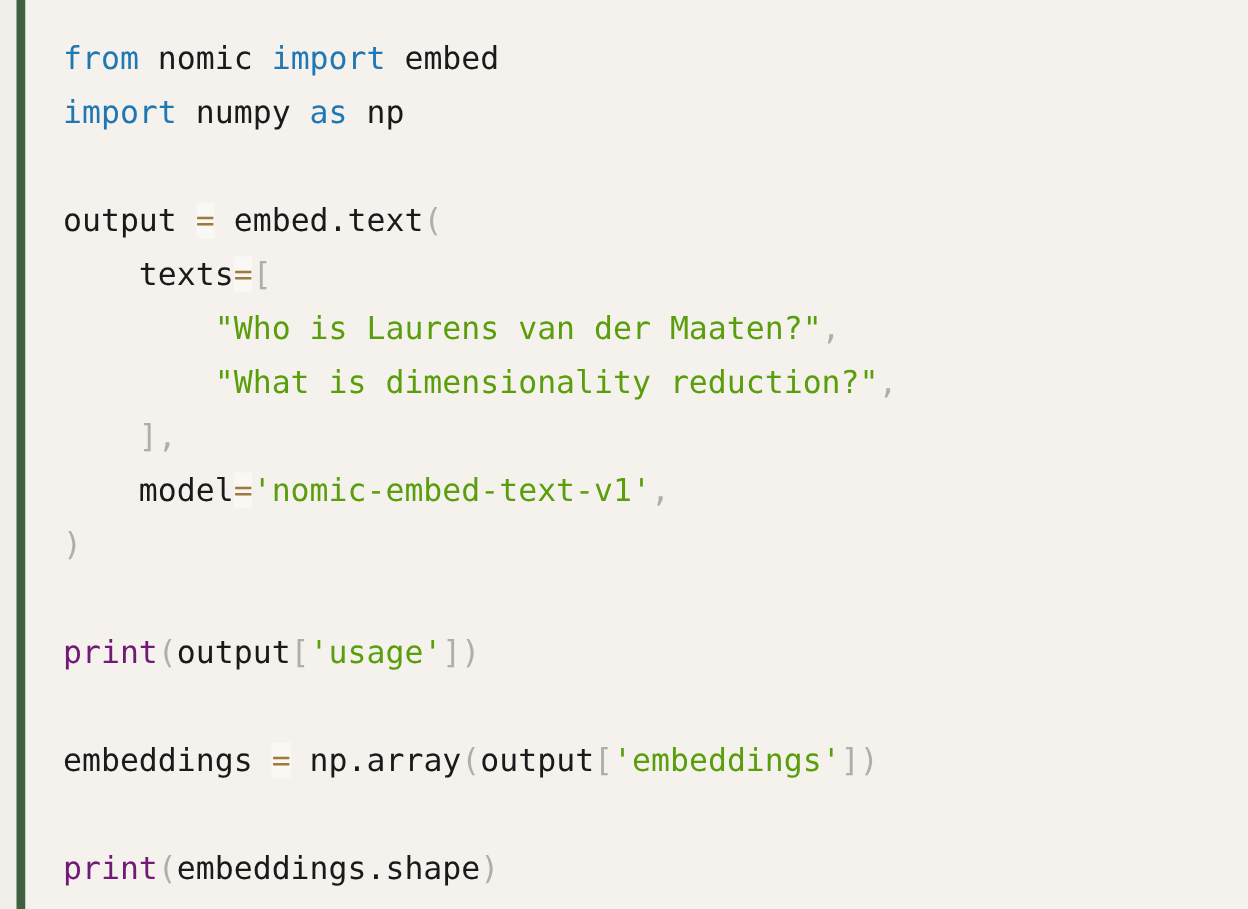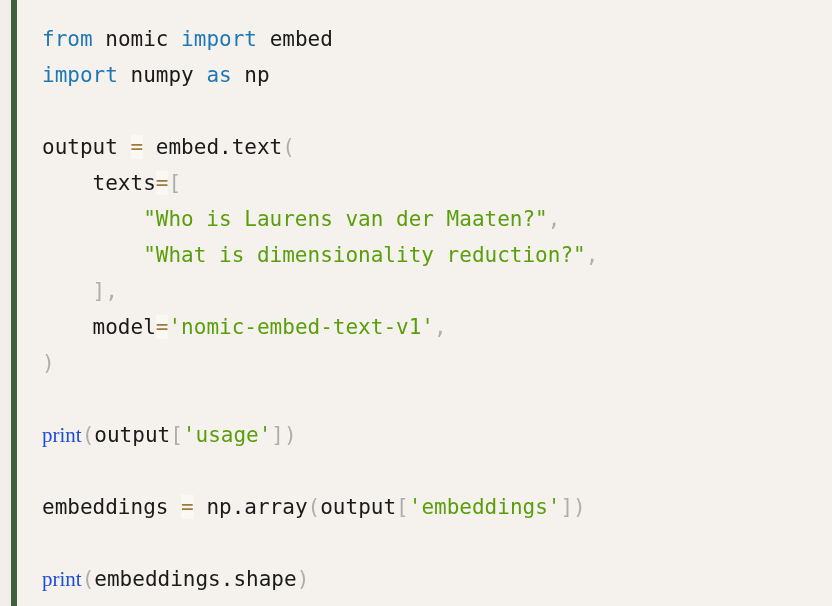--- a/index.html
+++ b/index.html
@@ -65,21 +65,21 @@
   }
 
   .code-line {
     height: 36px;
     white-space: pre;
     color: #1a1a1a;
   }
 
   
   .tok-keyword  { color: #1f77b4; }
-  .tok-builtin  { color: #1d4ed8; font-family: Liberation Serif, serif; }
+  .tok-builtin  { color: #701a75; }
   .tok-name     { color: #1a1a1a; }
   .tok-string   { color: #5a9e0c; }
   .tok-operator { color: #a0793d; background: #faf8f5; }
   .tok-punct    { color: #aeaeaa; }
   .tok-plain    { color: #1a1a1a; }
 </style>
 </head>
 <body>
 
 <div id="code-block">

